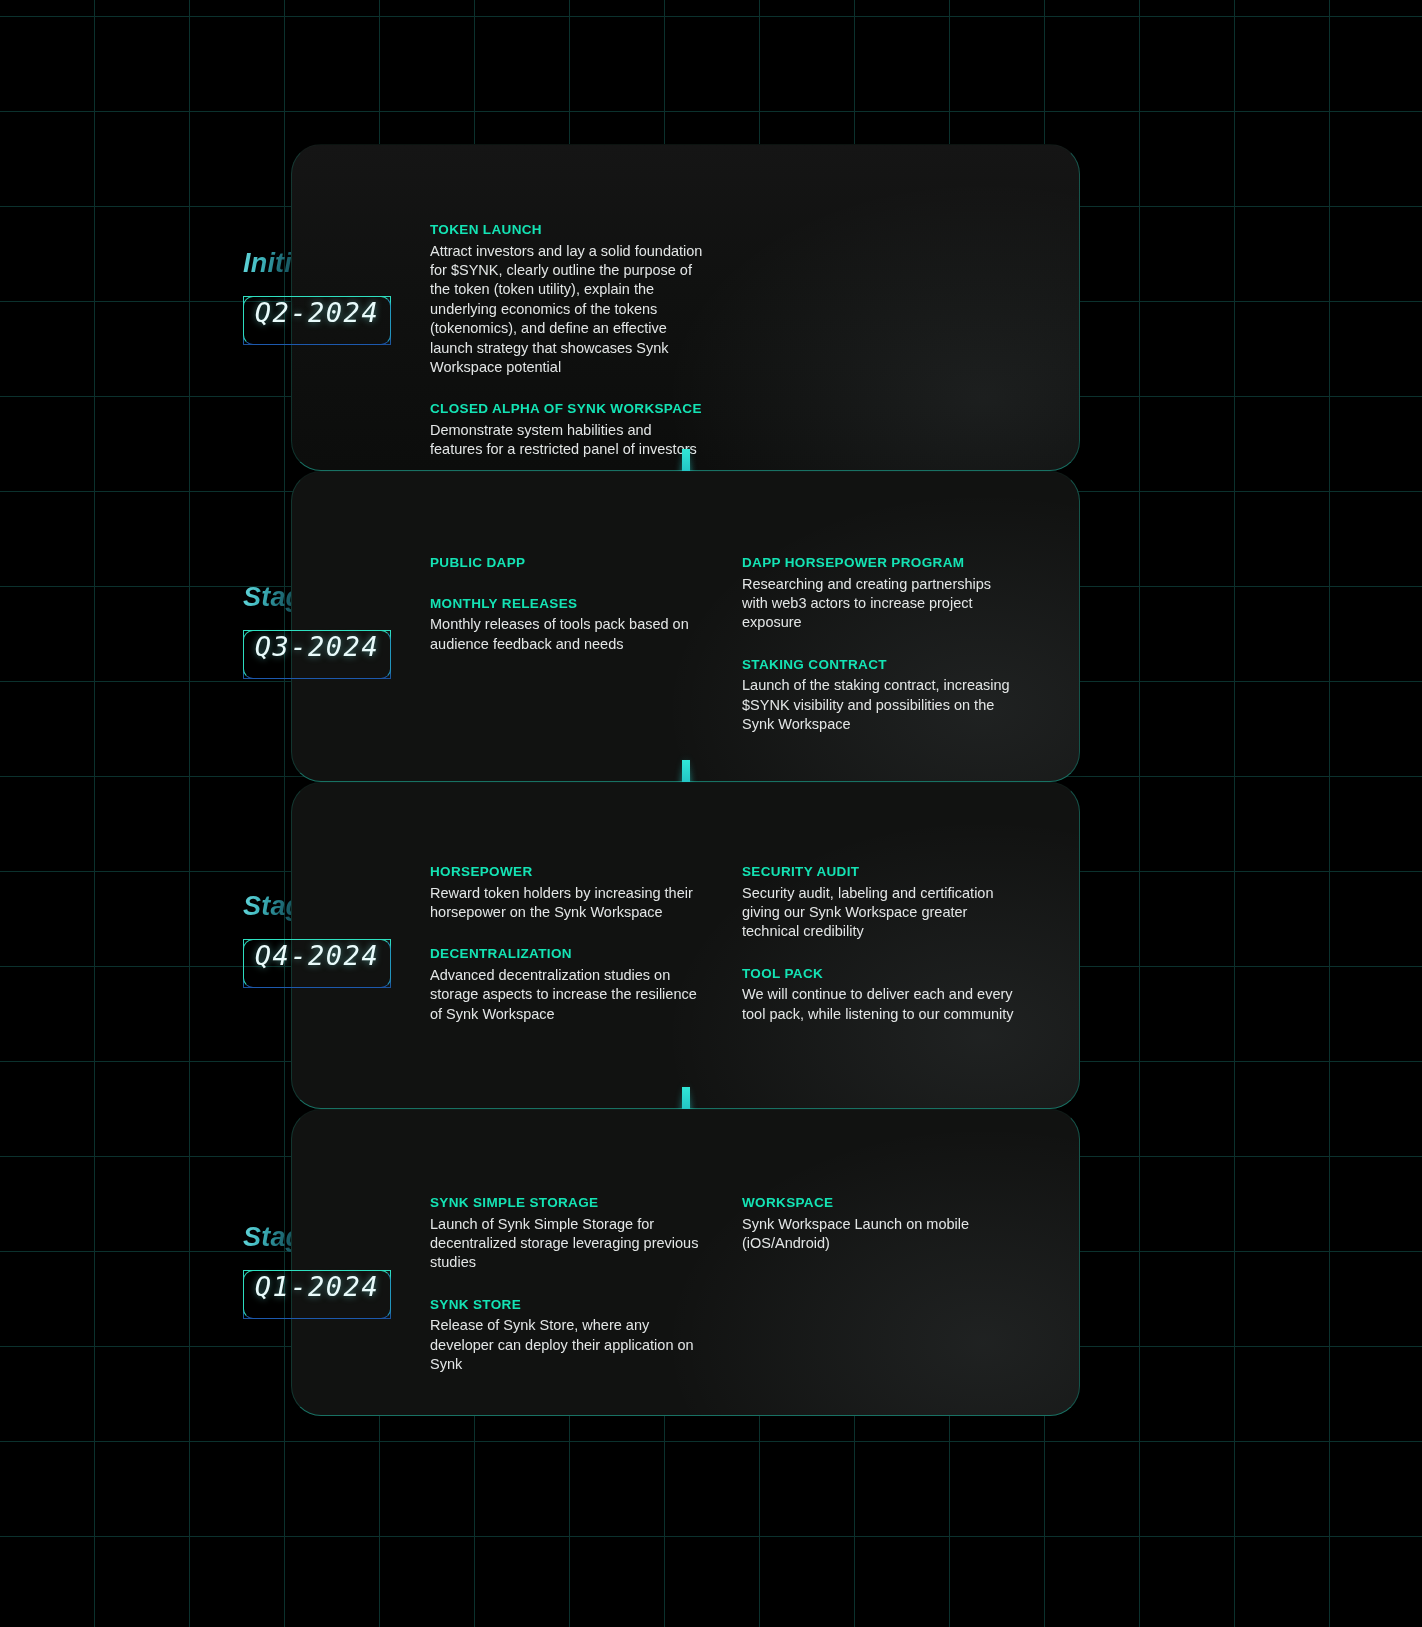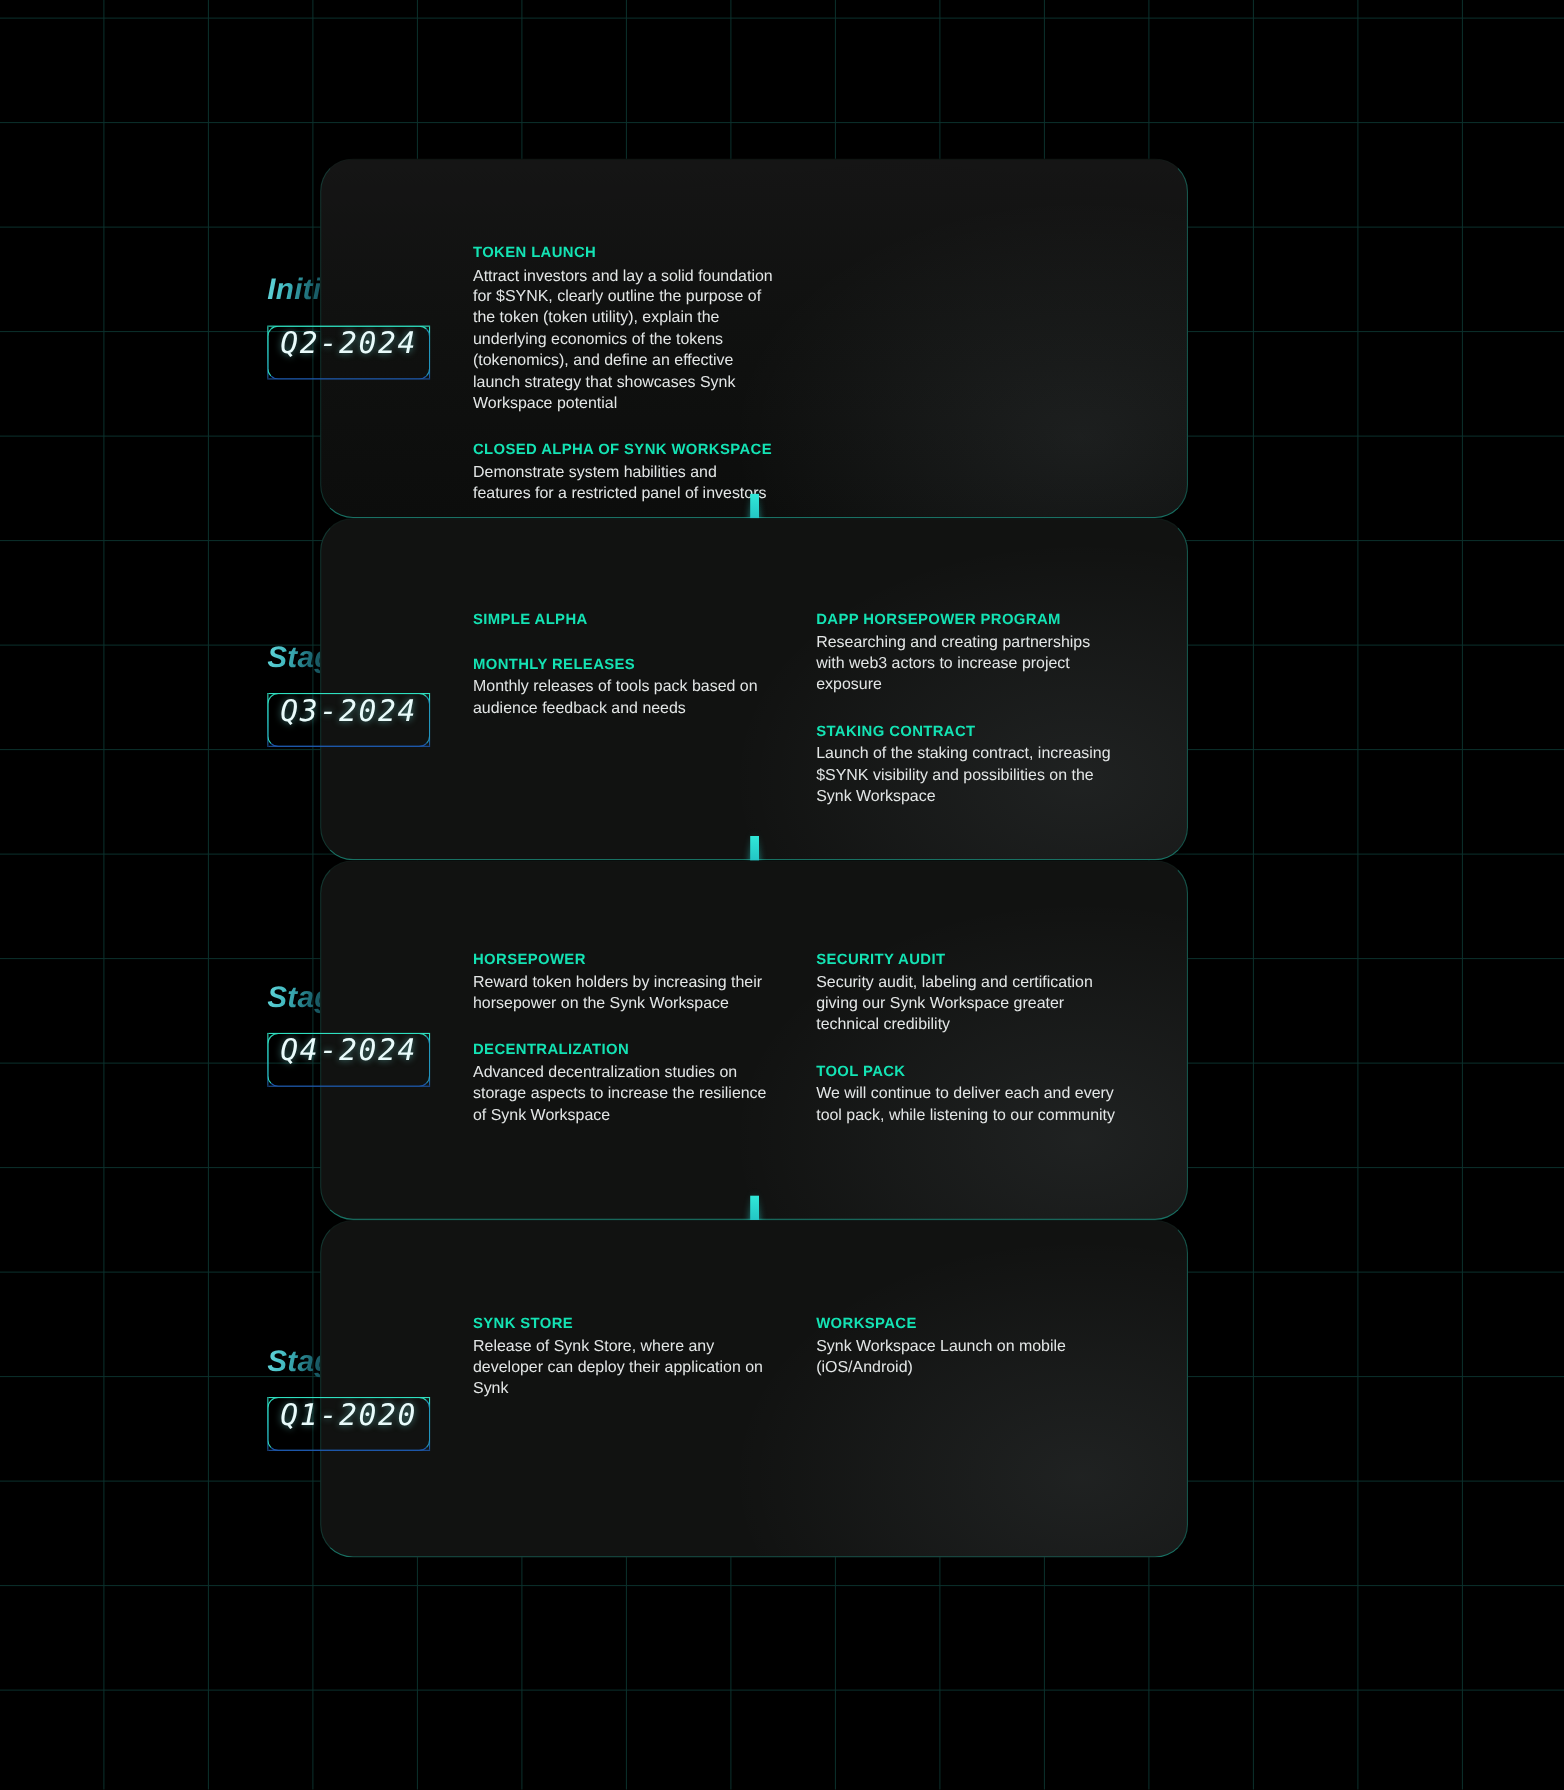--- a/index.html
+++ b/index.html
@@ -201,21 +201,21 @@
         <div class="gutter" style="top: 582px;">
           <div class="stage-label" style="margin-left: 243px;">Stage 5</div>
           <div class="quarter-badge" style="margin-left: 243px;">
             <span class="qb-inner"></span>
             <span class="quarter-text">Q3-2024</span>
           </div>
         </div>
         <div class="cols" style="top: 554px;">
           <div class="col">
             <div class="item">
-              <div class="item-title">SIMPLE ALPHA</div>
+              <div class="item-title">PUBLIC DAPP</div>
             </div>
             <div class="item">
               <div class="item-title">MONTHLY RELEASES</div>
               <div class="item-desc">Monthly releases of tools pack based on audience feedback and needs</div>
             </div>
           </div>
           <div class="col">
             <div class="item">
               <div class="item-title">DAPP HORSEPOWER PROGRAM</div>
               <div class="item-desc">Researching and creating partnerships with web3 actors to increase project exposure</div>
@@ -300,25 +300,29 @@
     <rect x="35" y="33" width="11" height="11" rx="1.5" fill="#2df0c9"></rect>
   </svg>
         </div>
       </div>
       <div class="phase">
         <div class="panel" style="top: 1109px; height: 307px;"></div>
         <div class="gutter" style="top: 1222px;">
           <div class="stage-label" style="margin-left: 243px;">Stage 3</div>
           <div class="quarter-badge" style="margin-left: 243px;">
             <span class="qb-inner"></span>
-            <span class="quarter-text">Q1-2020</span>
+            <span class="quarter-text">Q1-2024</span>
           </div>
         </div>
         <div class="cols" style="top: 1194px;">
           <div class="col">
+            <div class="item">
+              <div class="item-title">SYNK SIMPLE STORAGE</div>
+              <div class="item-desc">Launch of Synk Simple Storage for decentralized storage leveraging previous studies</div>
+            </div>
             <div class="item">
               <div class="item-title">SYNK STORE</div>
               <div class="item-desc">Release of Synk Store, where any developer can deploy their application on Synk</div>
             </div>
           </div>
           <div class="col">
             <div class="item">
               <div class="item-title">WORKSPACE</div>
               <div class="item-desc">Synk Workspace Launch on mobile (iOS/Android)</div>
             </div>

